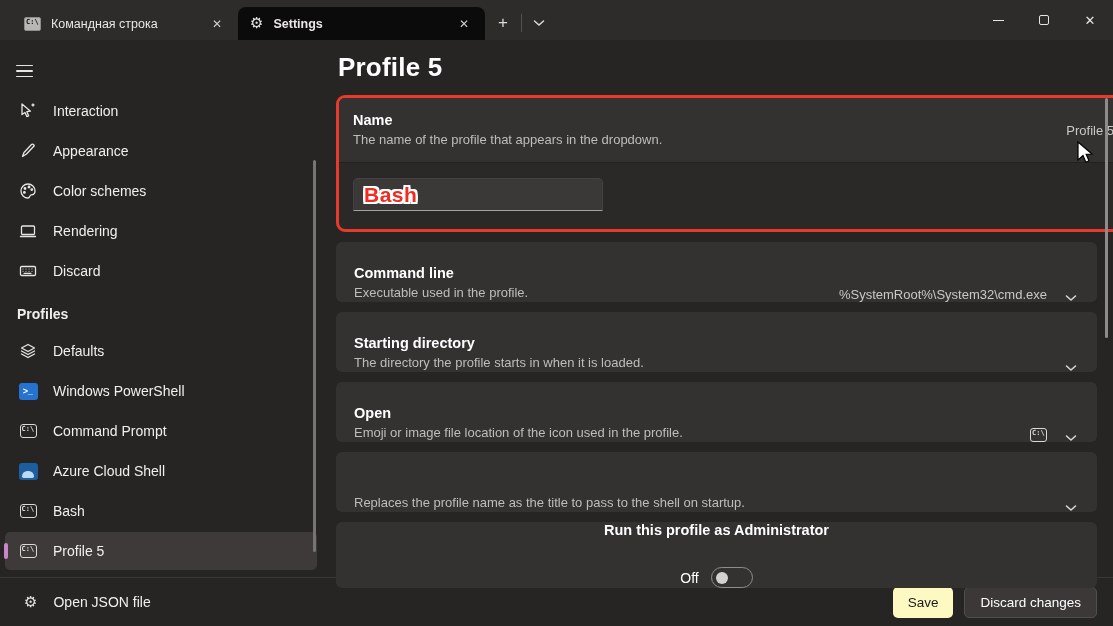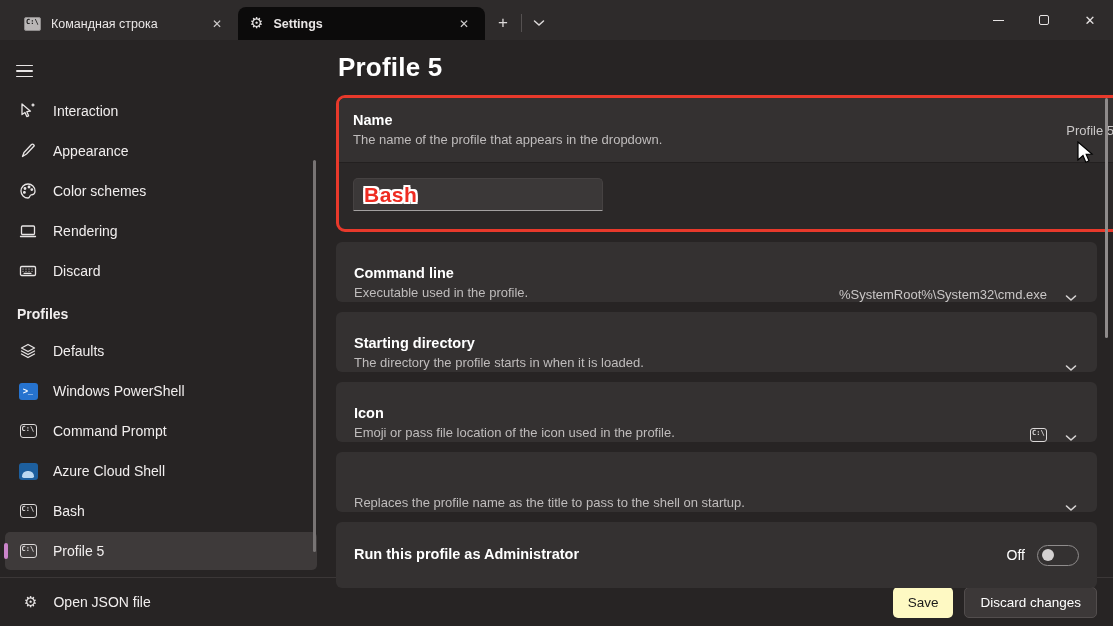--- a/index.html
+++ b/index.html
@@ -61,21 +61,21 @@
   .expander-highlight { border:3.5px solid #e8392b; border-radius:9px; margin:0 0 10px 0; width:842px; overflow:hidden; background:#2b2828; }
   .exp-header { background:#343131; display:flex; align-items:center; padding:0 14px 0 14px; height:64px; }
   .exp-header .left { flex:1 1 auto; }
   .exp-btn { width:31px; height:31px; background:#3d3a3a; border-radius:5px; display:flex; align-items:center; justify-content:center; flex:0 0 auto; }
   .exp-btn svg { stroke:#d8d5d5; fill:none; stroke-width:1.6; stroke-linecap:round; stroke-linejoin:round; }
   .exp-body { border-top:1px solid #232020; padding:15px 14px 18px 14px; }
   .textbox { width:250px; height:33px; background:#3b3838; border:1px solid #464242; border-bottom:1px solid #a3a0a0; border-radius:5px 5px 1px 1px; display:flex; align-items:center; padding:0 10px; }
   .annot-text { font-size:21px; font-weight:bold; color:#ee2c22; letter-spacing:0.5px;
     text-shadow:-2px -2px 0 #fff,2px -2px 0 #fff,-2px 2px 0 #fff,2px 2px 0 #fff,0 -2px 0 #fff,0 2px 0 #fff,-2px 0 0 #fff,2px 0 0 #fff; }
 
-  .card.tall { height:66px; align-items:center; }
+  .card.tall { height:66px; align-items:center;flex-direction:column; }
   .card.tall .s-desc { max-width:632px; }
   .toggle-wrap { display:flex; align-items:center; gap:12px; flex:0 0 auto; }
   .toggle-label { font-size:14px; color:#fff; }
   .toggle { width:42px; height:21px; border:1px solid #8f8c8c; border-radius:11px; position:relative; }
   .toggle .knob { position:absolute; left:4px; top:3.5px; width:12px; height:12px; border-radius:50%; background:#d4d1d1; }
   .icon-val { display:flex; align-items:center; gap:13px; margin-right:16px; }
 
   .main-scrollbar { position:absolute; right:5px; top:58px; width:3px; height:240px; background:#8f8b8b; border-radius:2px; }
 
   
@@ -274,22 +274,22 @@
         </div>
         <div class="chev">
           <svg width="12" height="8" viewBox="0 0 12 8">
               <path d="M1.5 2 L6 6 L10.5 2"></path>
             </svg>
         </div>
       </div>
 
       <div class="card">
         <div class="left">
-          <div class="s-name">Icon</div>
-          <div class="s-desc">Emoji or pass file location of the icon used in the profile.</div>
+          <div class="s-name">Open</div>
+          <div class="s-desc">Emoji or image file location of the icon used in the profile.</div>
         </div>
         <div class="icon-val">
             <span class="cmdicon outline">C:\</span>
           </div>
         <div class="chev">
           <svg width="12" height="8" viewBox="0 0 12 8">
               <path d="M1.5 2 L6 6 L10.5 2"></path>
             </svg>
         </div>
       </div>

